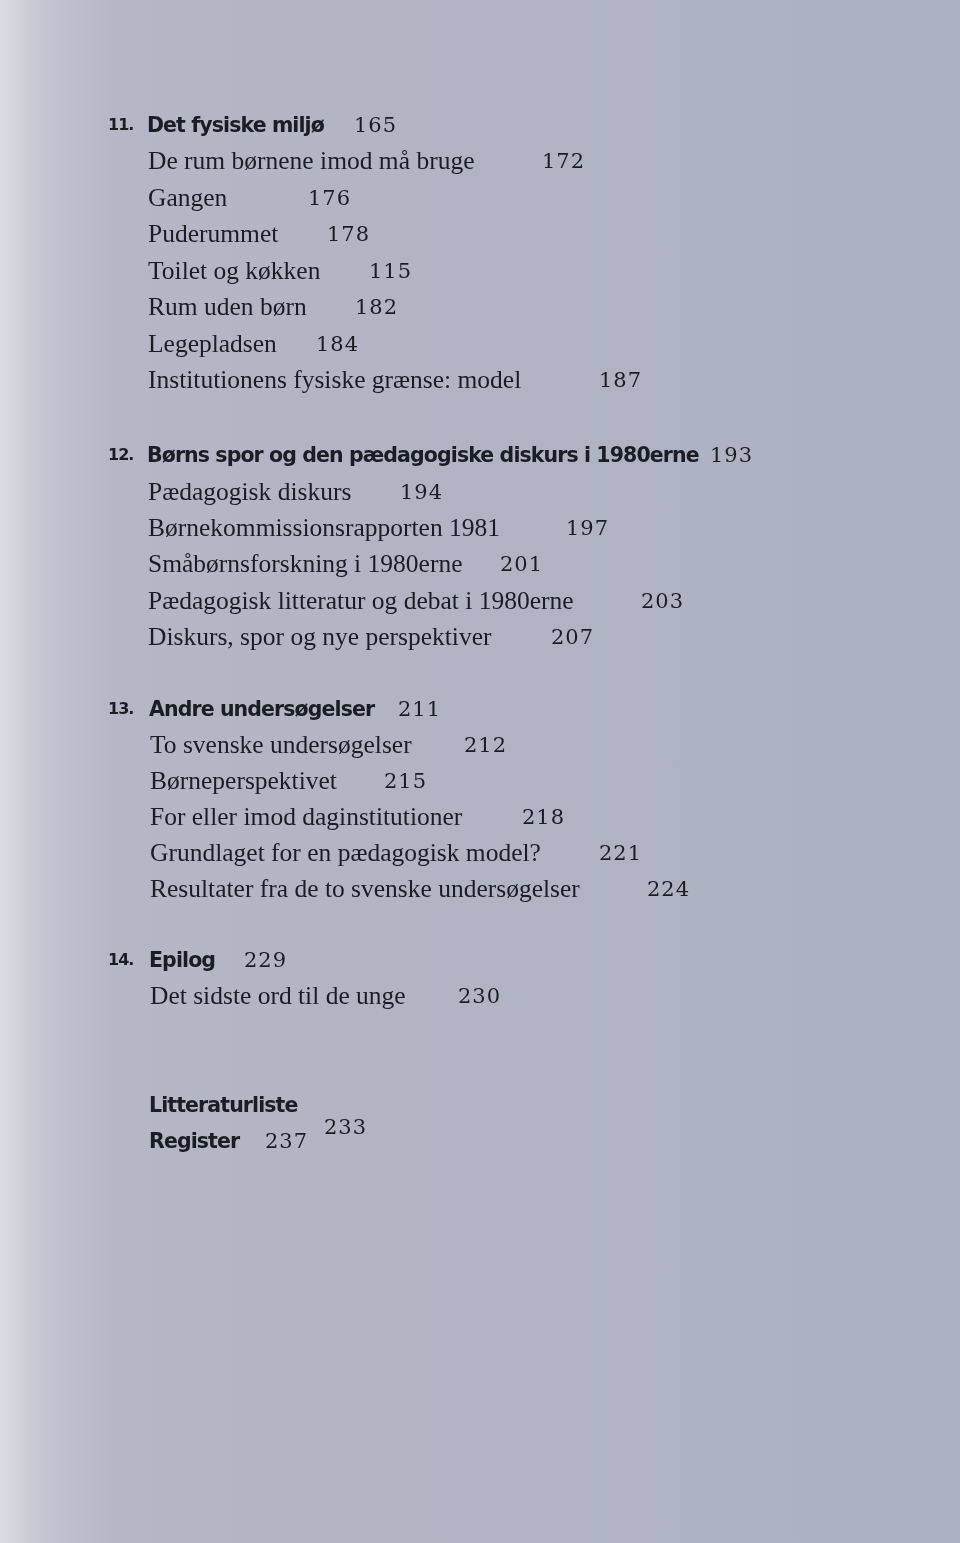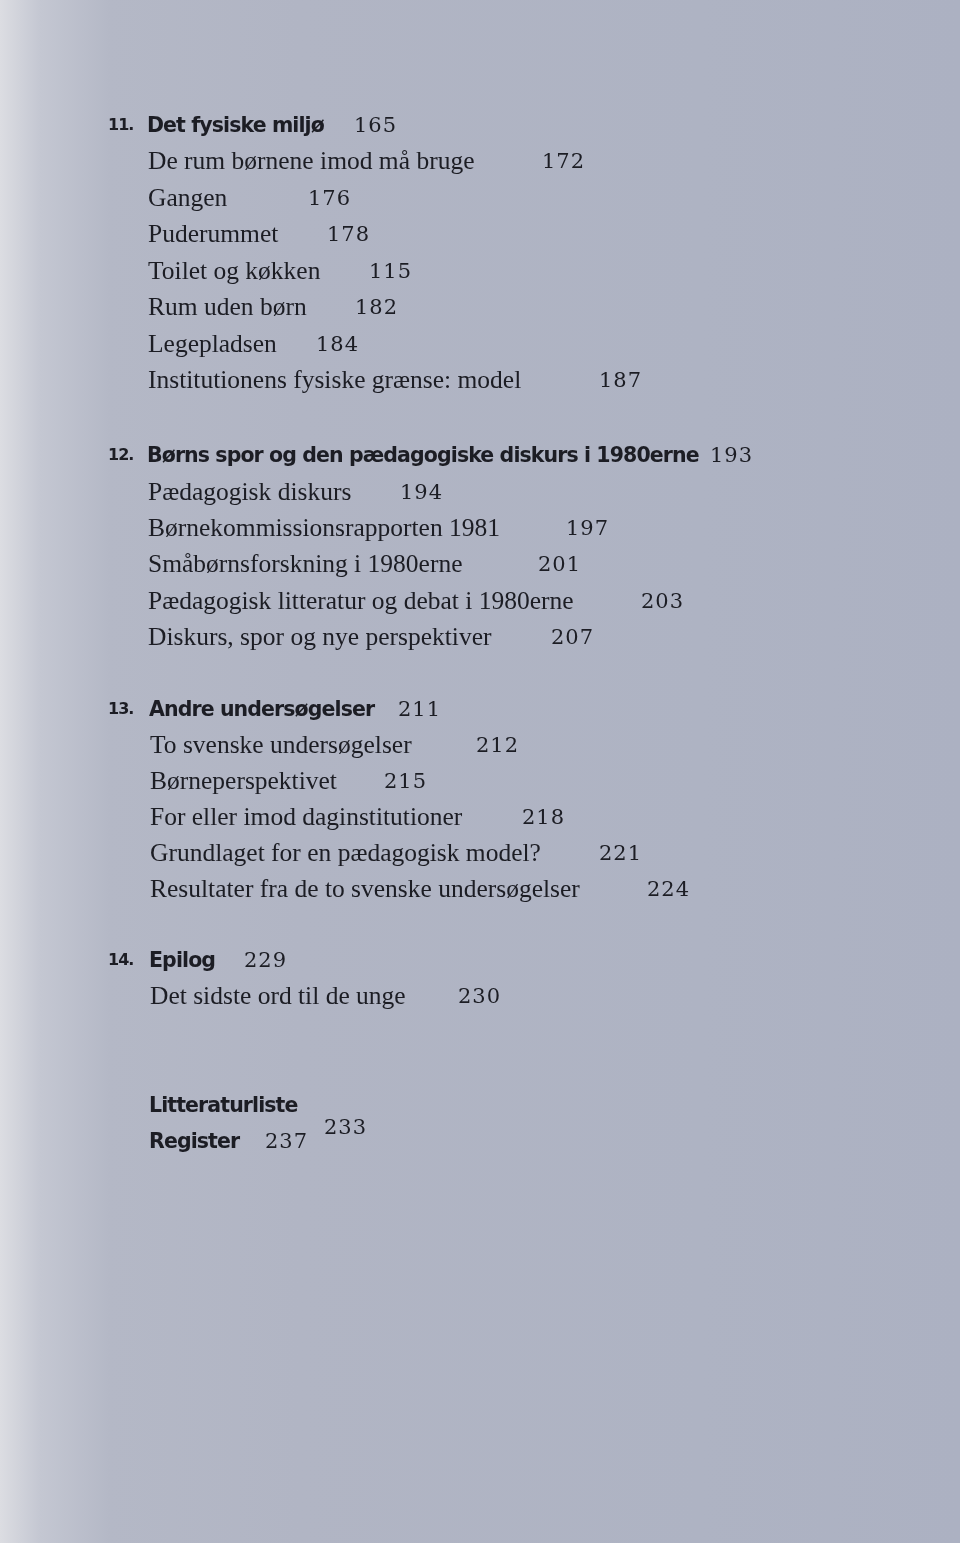--- a/index.html
+++ b/index.html
@@ -120,41 +120,41 @@
     <div class="row sub" style="top:474px;">
       <span class="label">Pædagogisk diskurs</span>
       <span class="page-no" style="left:400px;">194</span>
     </div>
     <div class="row sub" style="top:510px;">
       <span class="label">Børnekommissionsrapporten 1981</span>
       <span class="page-no" style="left:566px;">197</span>
     </div>
     <div class="row sub" style="top:546px;">
       <span class="label">Småbørnsforskning i 1980erne</span>
-      <span class="page-no" style="left:538px;">201</span>
+      <span class="page-no" style="left:500px;">201</span>
     </div>
     <div class="row sub" style="top:583px;">
       <span class="label">Pædagogisk litteratur og debat i 1980erne</span>
       <span class="page-no" style="left:641px;">203</span>
     </div>
     <div class="row sub" style="top:619px;">
       <span class="label">Diskurs, spor og nye perspektiver</span>
       <span class="page-no" style="left:551px;">207</span>
     </div>
   </div>
 
   <div class="chapter" style="top:0;">
     <div class="row chap-head" style="top:691px;">
       <span class="num">13.</span>
       <span class="title" style="left:149px;">Andre undersøgelser</span>
       <span class="page-no" style="left:398px;">211</span>
     </div>
     <div class="row sub" style="top:727px;">
       <span class="label" style="left:150px;">To svenske undersøgelser</span>
-      <span class="page-no" style="left:476px;text-align:right;">212</span>
+      <span class="page-no" style="left:464px;text-align:right;">212</span>
     </div>
     <div class="row sub" style="top:763px;">
       <span class="label" style="left:150px;">Børneperspektivet</span>
       <span class="page-no" style="left:384px;">215</span>
     </div>
     <div class="row sub" style="top:799px;">
       <span class="label" style="left:150px;">For eller imod daginstitutioner</span>
       <span class="page-no" style="left:522px;">218</span>
     </div>
     <div class="row sub" style="top:835px;">

